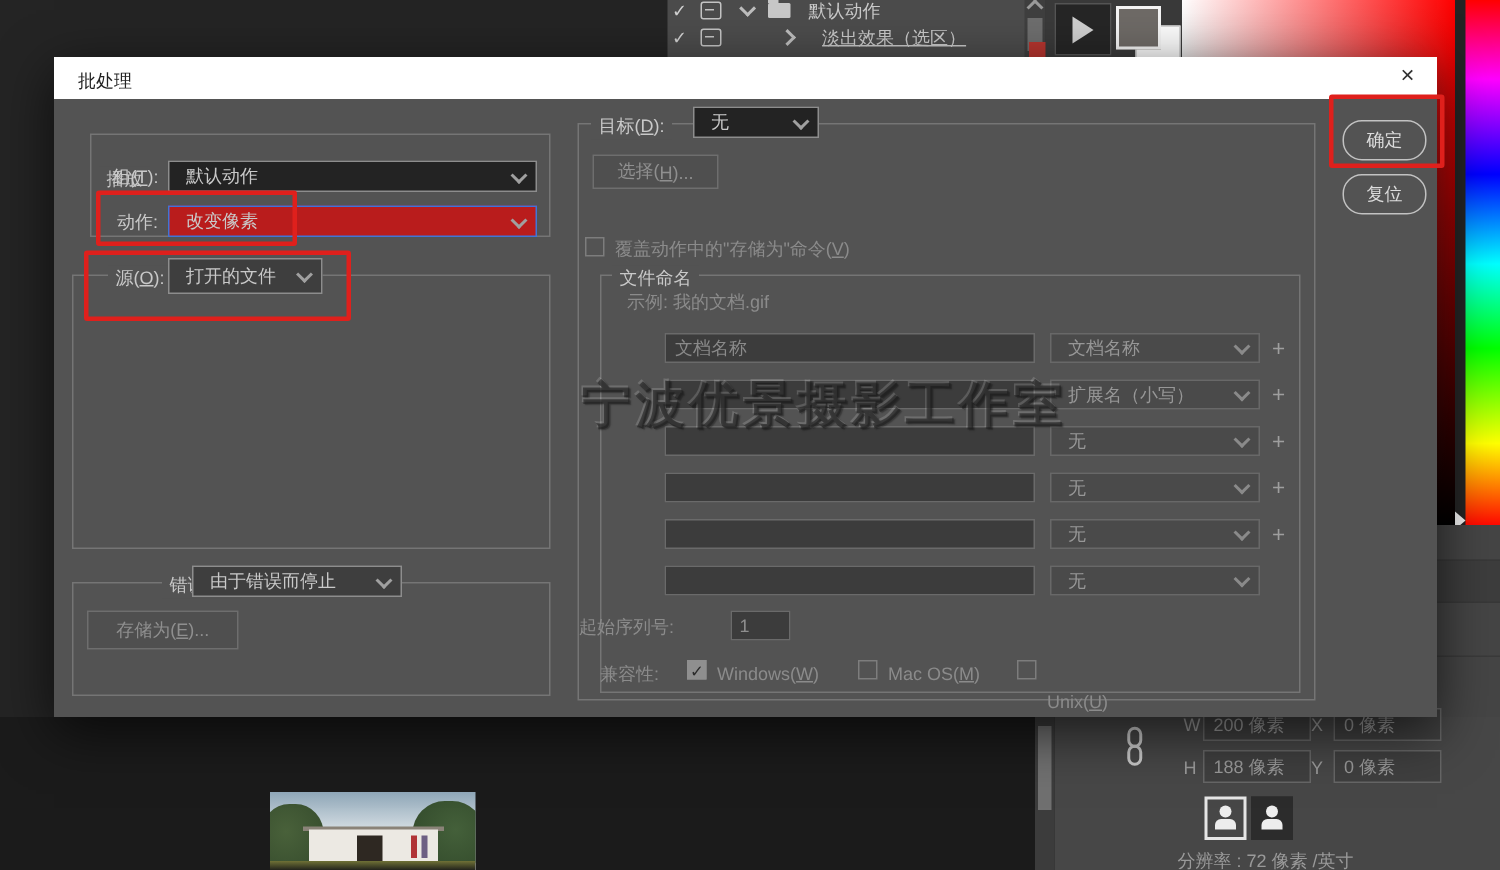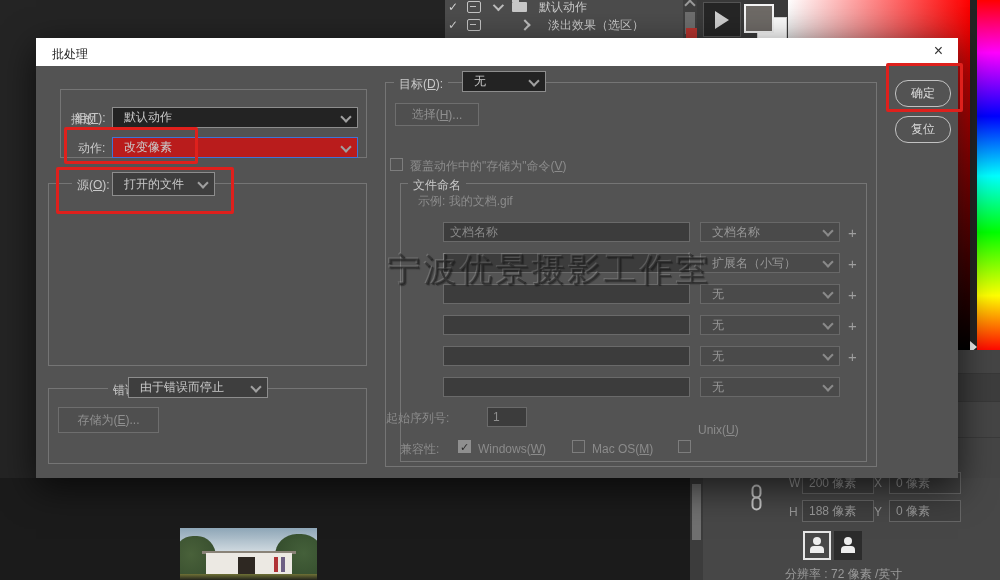--- a/index.html
+++ b/index.html
@@ -74,21 +74,21 @@
   .combo.disabled .cv{border-color:#8a8a8a;}
   .btn-flat{position:absolute;border:1px solid #6e6e6e;background:#4f4f4f;color:#8f8f8f;font-size:12px;display:flex;align-items:center;justify-content:center;box-sizing:border-box;}
   .btn-pill{position:absolute;width:54px;height:25px;border:1px solid #c2c2c2;border-radius:13px;background:transparent;color:#dcdcdc;font-size:12px;display:flex;align-items:center;justify-content:center;cursor:pointer;}
   .redbox{position:absolute;border:3px solid #df201c;border-radius:2px;z-index:20;}
   .nm-input{position:absolute;width:247px;height:20px;background:#3c3c3c;border:1px solid #6a6a6a;box-sizing:border-box;color:#bdbdbd;font-size:12px;padding:0 6px;font-family:inherit;}
   .nm-input::placeholder{color:#8a8a8a;opacity:1;}
   .plus{position:absolute;color:#9e9e9e;font-size:15px;}
   .cb{position:absolute;width:13px;height:13px;border:1px solid #7d7d7d;background:transparent;box-sizing:border-box;}
   .cb.checked{background:#8f8f8f;border-color:#8f8f8f;}
   .cb.checked::after{content:"✓";position:absolute;left:1px;top:0px;color:#2b2b2b;font-size:11px;font-weight:bold;}
-  .wm1{position:absolute;left:352px;top:182px;font-size:33px;font-weight:normal;letter-spacing:3px;color:rgba(32,32,32,0.62);text-shadow:-1px -1px 0 rgba(255,255,255,0.16),1px 1px 1px rgba(0,0,0,0.35);z-index:15;}
+  .wm1{position:absolute;left:352px;top:182px;font-size:33px;font-weight:bold;letter-spacing:3px;color:rgba(32,32,32,0.62);text-shadow:-1px -1px 0 rgba(255,255,255,0.16),1px 1px 1px rgba(0,0,0,0.35);z-index:15;}
   .wm2{position:absolute;left:407px;top:220px;font-size:17px;font-weight:bold;letter-spacing:1px;color:rgba(18,18,18,0.85);text-shadow:-1px -1px 0 rgba(255,255,255,0.12);z-index:15;}
   .serial-input{position:absolute;width:40px;height:20px;background:#3c3c3c;border:1px solid #6a6a6a;box-sizing:border-box;color:#8f8f8f;font-size:12px;padding:0 5px;font-family:inherit;}
   u{text-decoration:underline;}
 </style>
 </head>
 <body>
 
 <div class="stage">
 
   <div class="abs actions-panel">
@@ -96,21 +96,21 @@
       <span class="check" style="margin-left:3px;">✓</span>
       <span class="dlgbox" style="margin-left:9px;"></span>
       <span class="chev down" style="margin-left:12px;"></span>
       <span class="folder" style="margin-left:11px;"></span>
       <span class="txt" style="margin-left:12px;">默认动作</span>
     </div>
     <div class="act-row" style="top:15px;">
       <span class="check" style="margin-left:3px;">✓</span>
       <span class="dlgbox" style="margin-left:9px;"></span>
       <span class="chev right" style="margin-left:40px;"></span>
-      <span class="txt" style="margin-left:19px;">淡出效果（选区）</span>
+      <span class="txt" style="margin-left:19px;text-decoration:underline;">淡出效果（选区）</span>
     </div>
     <div class="scrolltrack">
       <span class="scrollup"></span>
       <span class="scrollthumb"></span>
     </div>
   </div>
 
   <div class="abs toolbar-strip">
     <div class="play-btn">
       <span class="play-tri"></span>
@@ -258,21 +258,21 @@
       </div>
 
       <span class="txt dim abs" style="left:350px;top:346px;">起始序列号:</span>
       <input class="serial-input" style="left: 451px; top: 341px;" value="1">
       <span class="txt dim abs" style="left:364px;top:377px;">兼容性:</span>
       <span class="cb checked" style="left:422px;top:374px;"></span>
       <span class="txt dim abs" style="left:442px;top:377px;">Windows(<u>W</u>)</span>
       <span class="cb" style="left:536px;top:374px;"></span>
       <span class="txt dim abs" style="left:556px;top:377px;">Mac OS(<u>M</u>)</span>
       <span class="cb" style="left:642px;top:374px;"></span>
-      <span class="txt dim abs" style="left:662px;top:358px;">Unix(<u>U</u>)</span>
+      <span class="txt dim abs" style="left:662px;top:396px;">Unix(<u>U</u>)</span>
 
       <div class="btn-pill" style="left:859px;top:14px;">确定</div>
       <div class="btn-pill" style="left:859px;top:50px;">复位</div>
       <div class="redbox" style="left:850px;top:-3px;width:71px;height:43px;"></div>
 
       <span class="wm1">宁波优景摄影工作室</span>
     </div>
   </div>
 
 </div>

